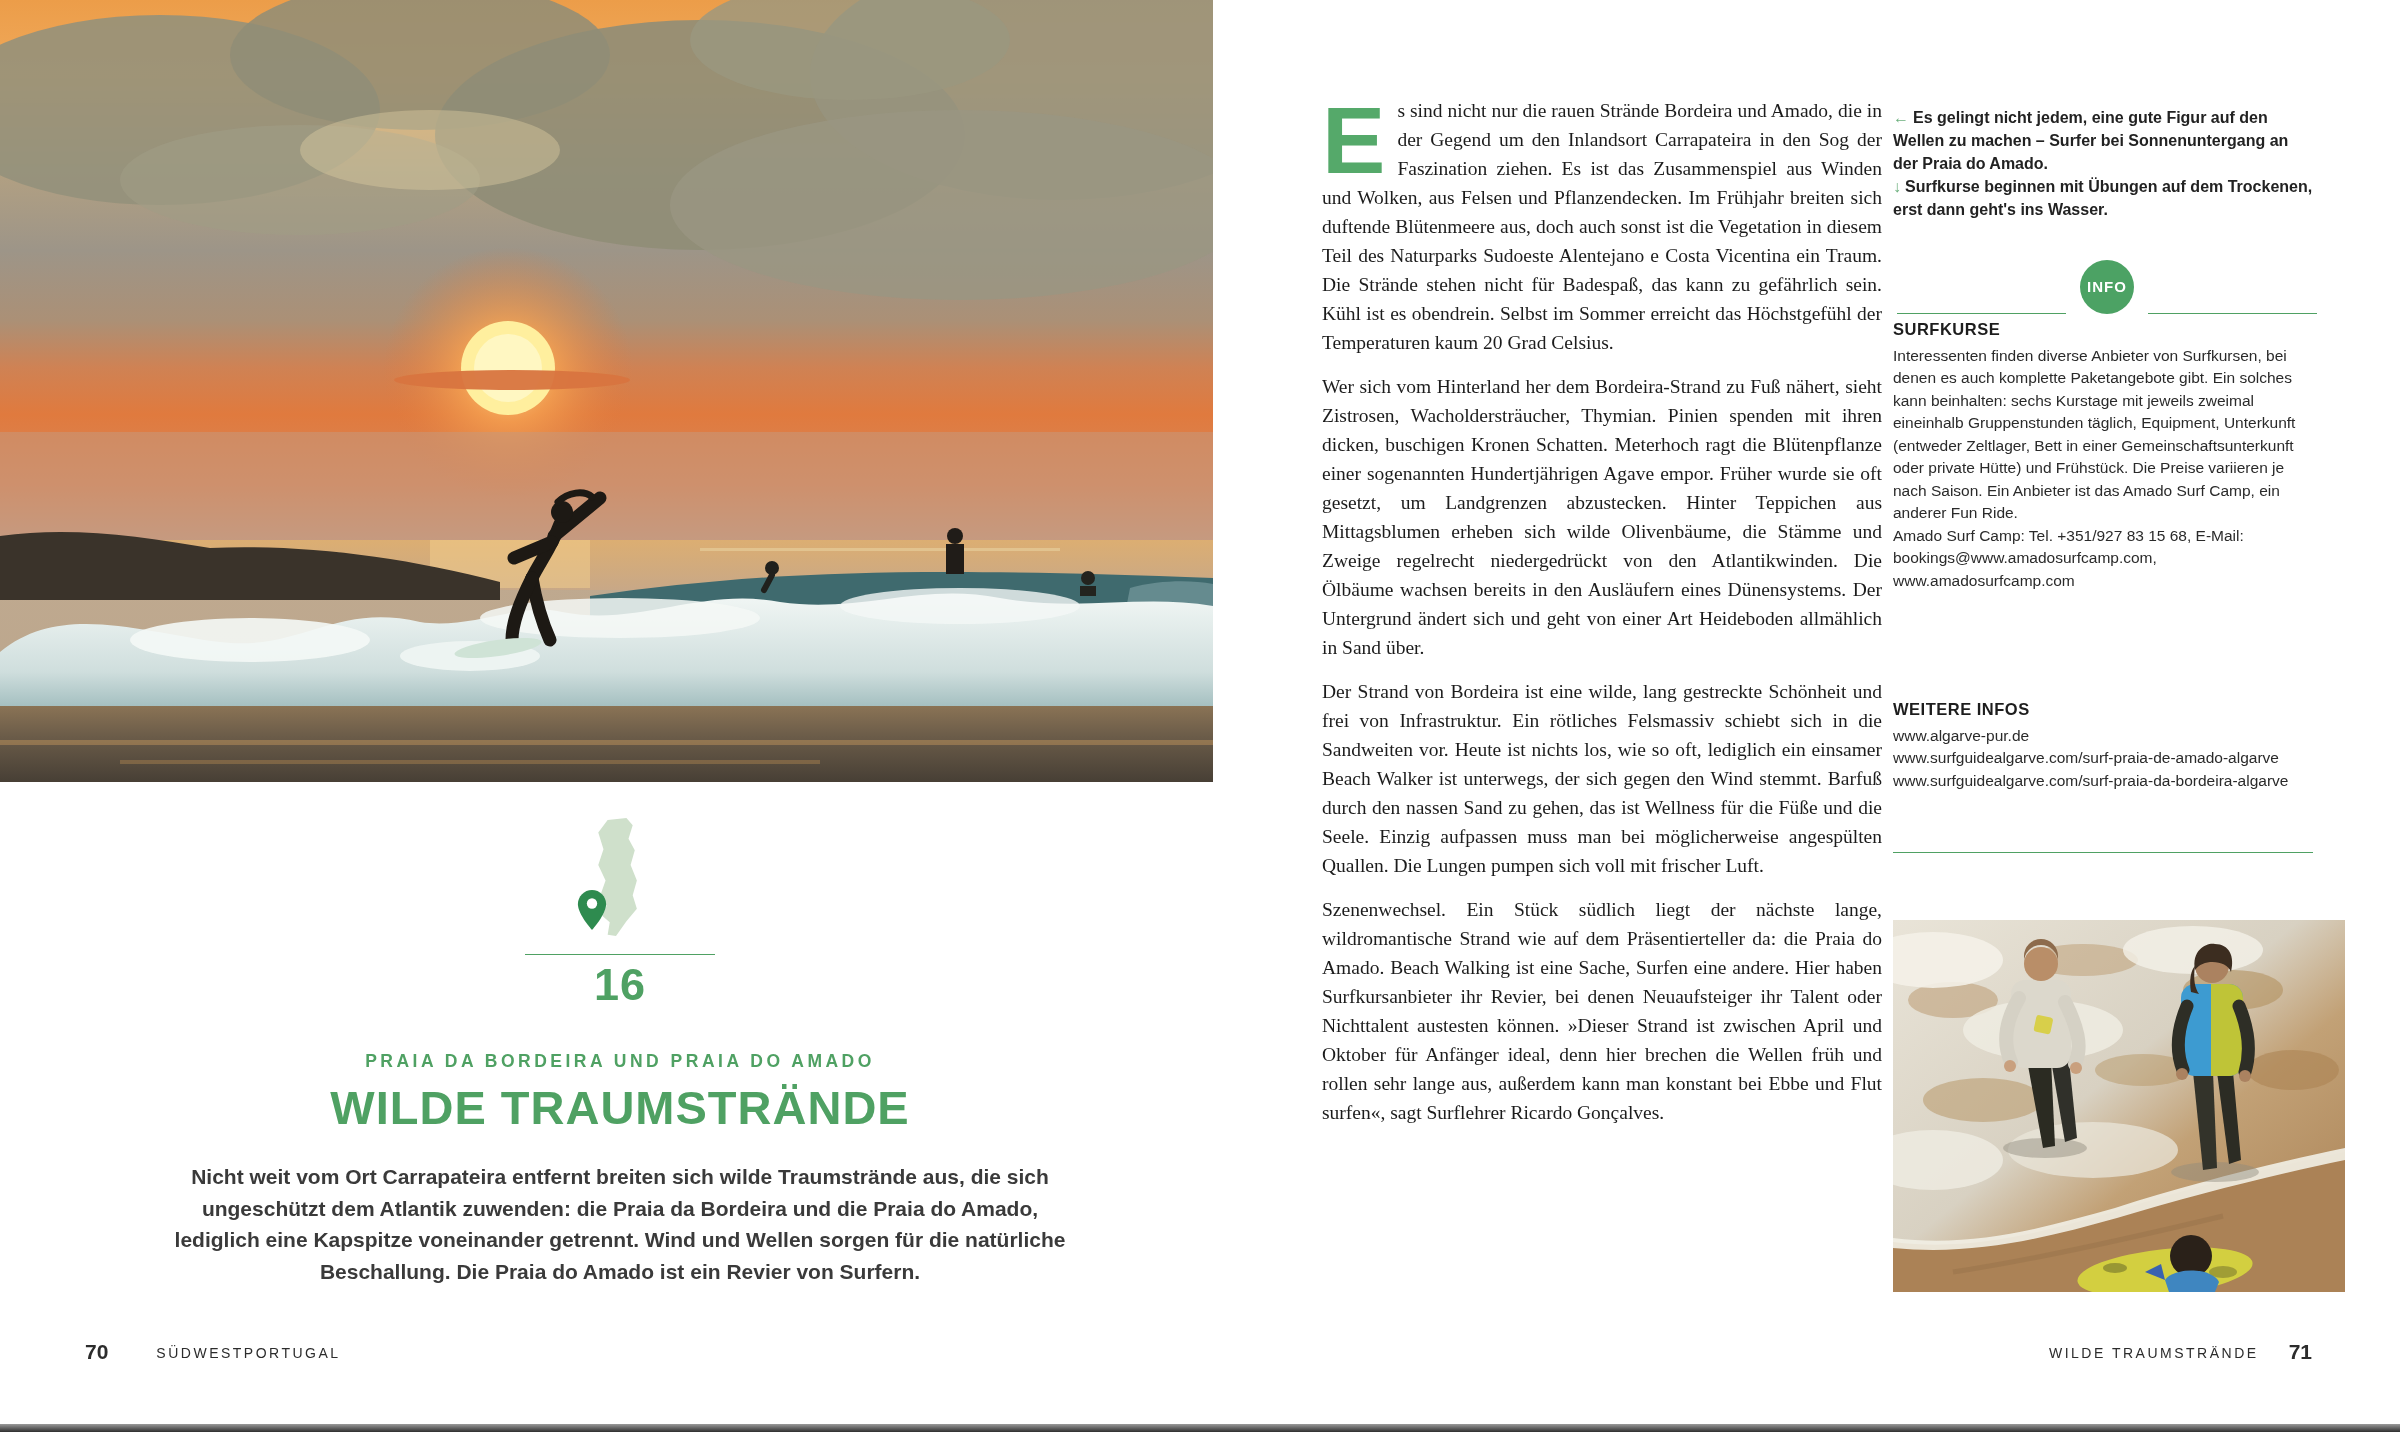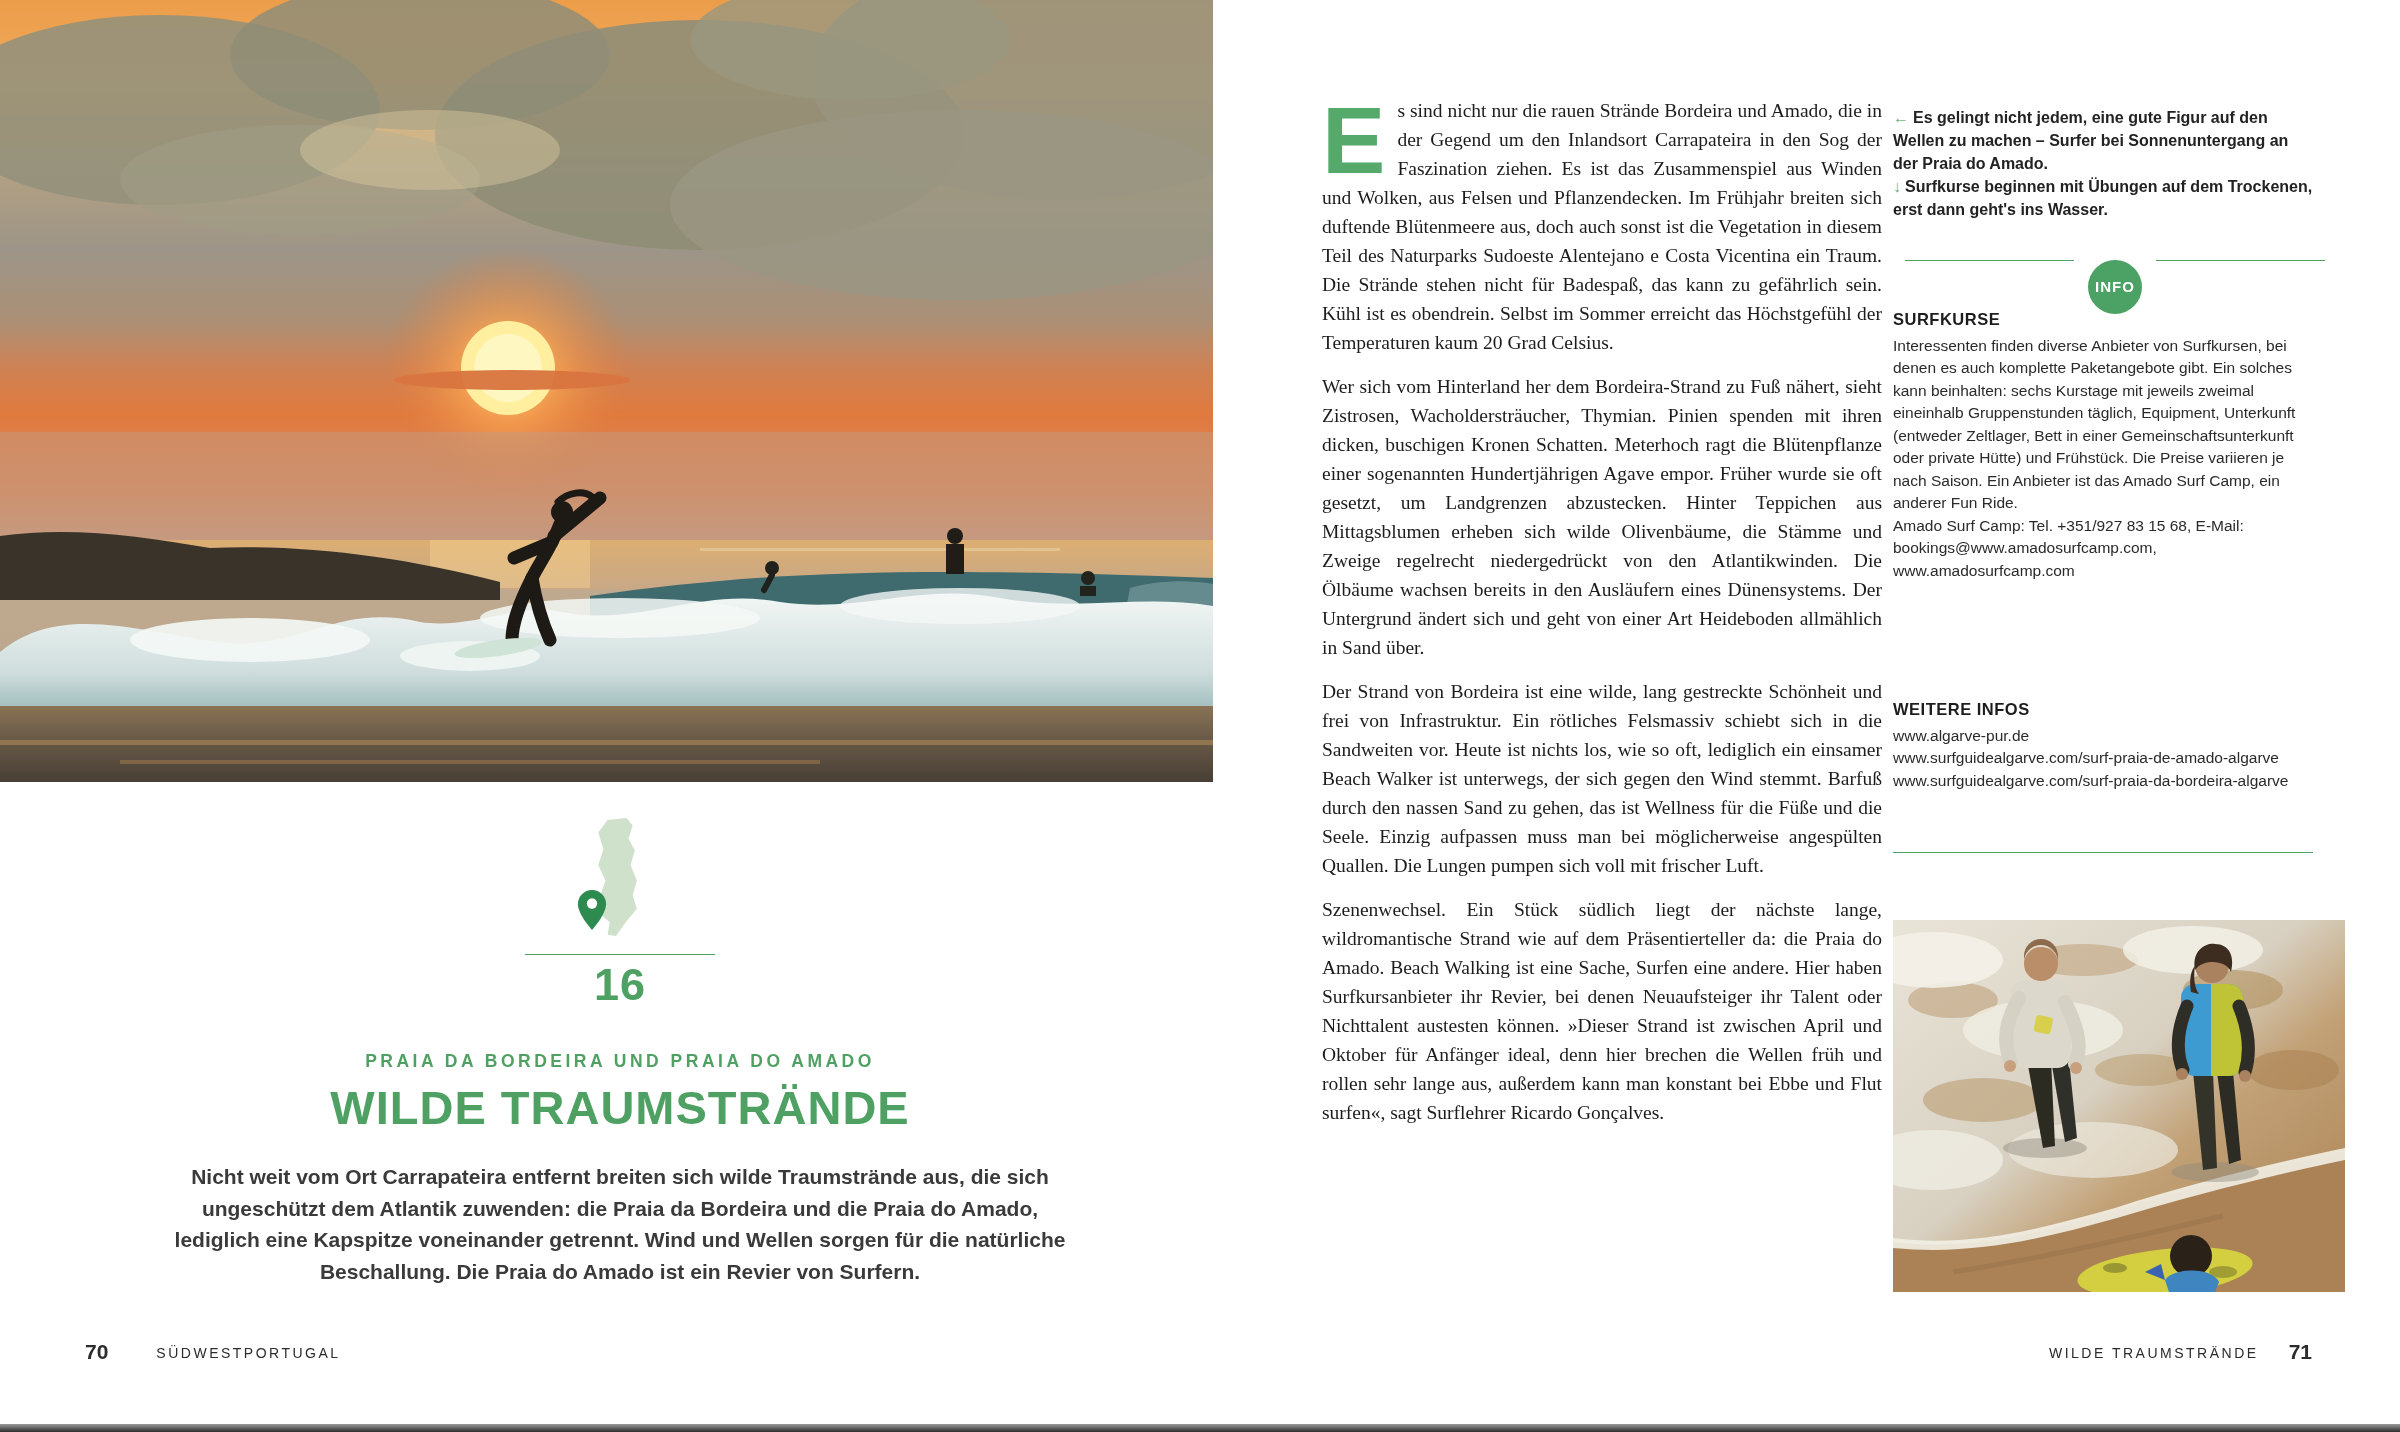--- a/index.html
+++ b/index.html
@@ -32,26 +32,26 @@
     font-family:"Liberation Serif",serif;font-size:19.5px;line-height:29px;color:#1c1c1c;text-align:justify;}
   .article p{margin:0 0 15px 0;}
   .dropcap{float:left;font-family:"Liberation Sans",sans-serif;font-weight:bold;color:#55A96A;
     font-size:95px;line-height:76px;margin:6px 12px 0 0;}
   .subhead{font-family:"Liberation Sans",sans-serif;font-weight:bold;color:#4FA163;
     font-size:23px;line-height:26px;text-align:left;margin:26px 0 17px 0;}
   
   .sidebar{position:absolute;left:1893px;top:0;width:420px;font-size:15.5px;line-height:22.5px;color:#2a2a2a;}
   .caption{position:absolute;top:106px;left:0;width:420px;font-weight:bold;font-size:16px;line-height:23px;color:#222;}
   .caption .arrow{color:#6db07e;margin-right:4px;font-weight:bold;}
-  .info-divider{position:absolute;top:260px;left:12px;width:420px;height:54px;display:flex;align-items:flex-start;}
+  .info-divider{position:absolute;top:260px;left:4px;width:420px;height:54px;display:flex;align-items:flex-end;}
   .info-divider .line{flex:1;height:0;border-top:1.5px solid #4FA163;}
   .info-badge{width:54px;height:54px;border-radius:50%;background:#4CA264;color:#ffffff;
     font-weight:bold;font-size:15px;letter-spacing:1px;display:flex;align-items:center;justify-content:center;margin:0 14px;}
   .sb-section{position:absolute;left:0;width:420px;}
-  .sb-surfkurse{top:308px;}
+  .sb-surfkurse{top:318px;}
   .sb-weitere{top:698px;}
   .sb-head{font-weight:bold;font-size:16.5px;letter-spacing:.5px;color:#1d1d1d;margin-bottom:4px;}
   .sb-rule{position:absolute;top:852px;left:0;width:420px;height:0;border-top:1.5px solid #4FA163;}
   .side-photo{position:absolute;left:0;top:920px;width:452px;height:372px;overflow:hidden;}
   .side-photo svg{display:block;width:100%;height:100%;}
   
   .bottom-edge{position:absolute;left:0;bottom:0;width:2400px;height:8px;
     background:linear-gradient(#9a9a9a,#2e2e2e);}
 </style>
 </head>

